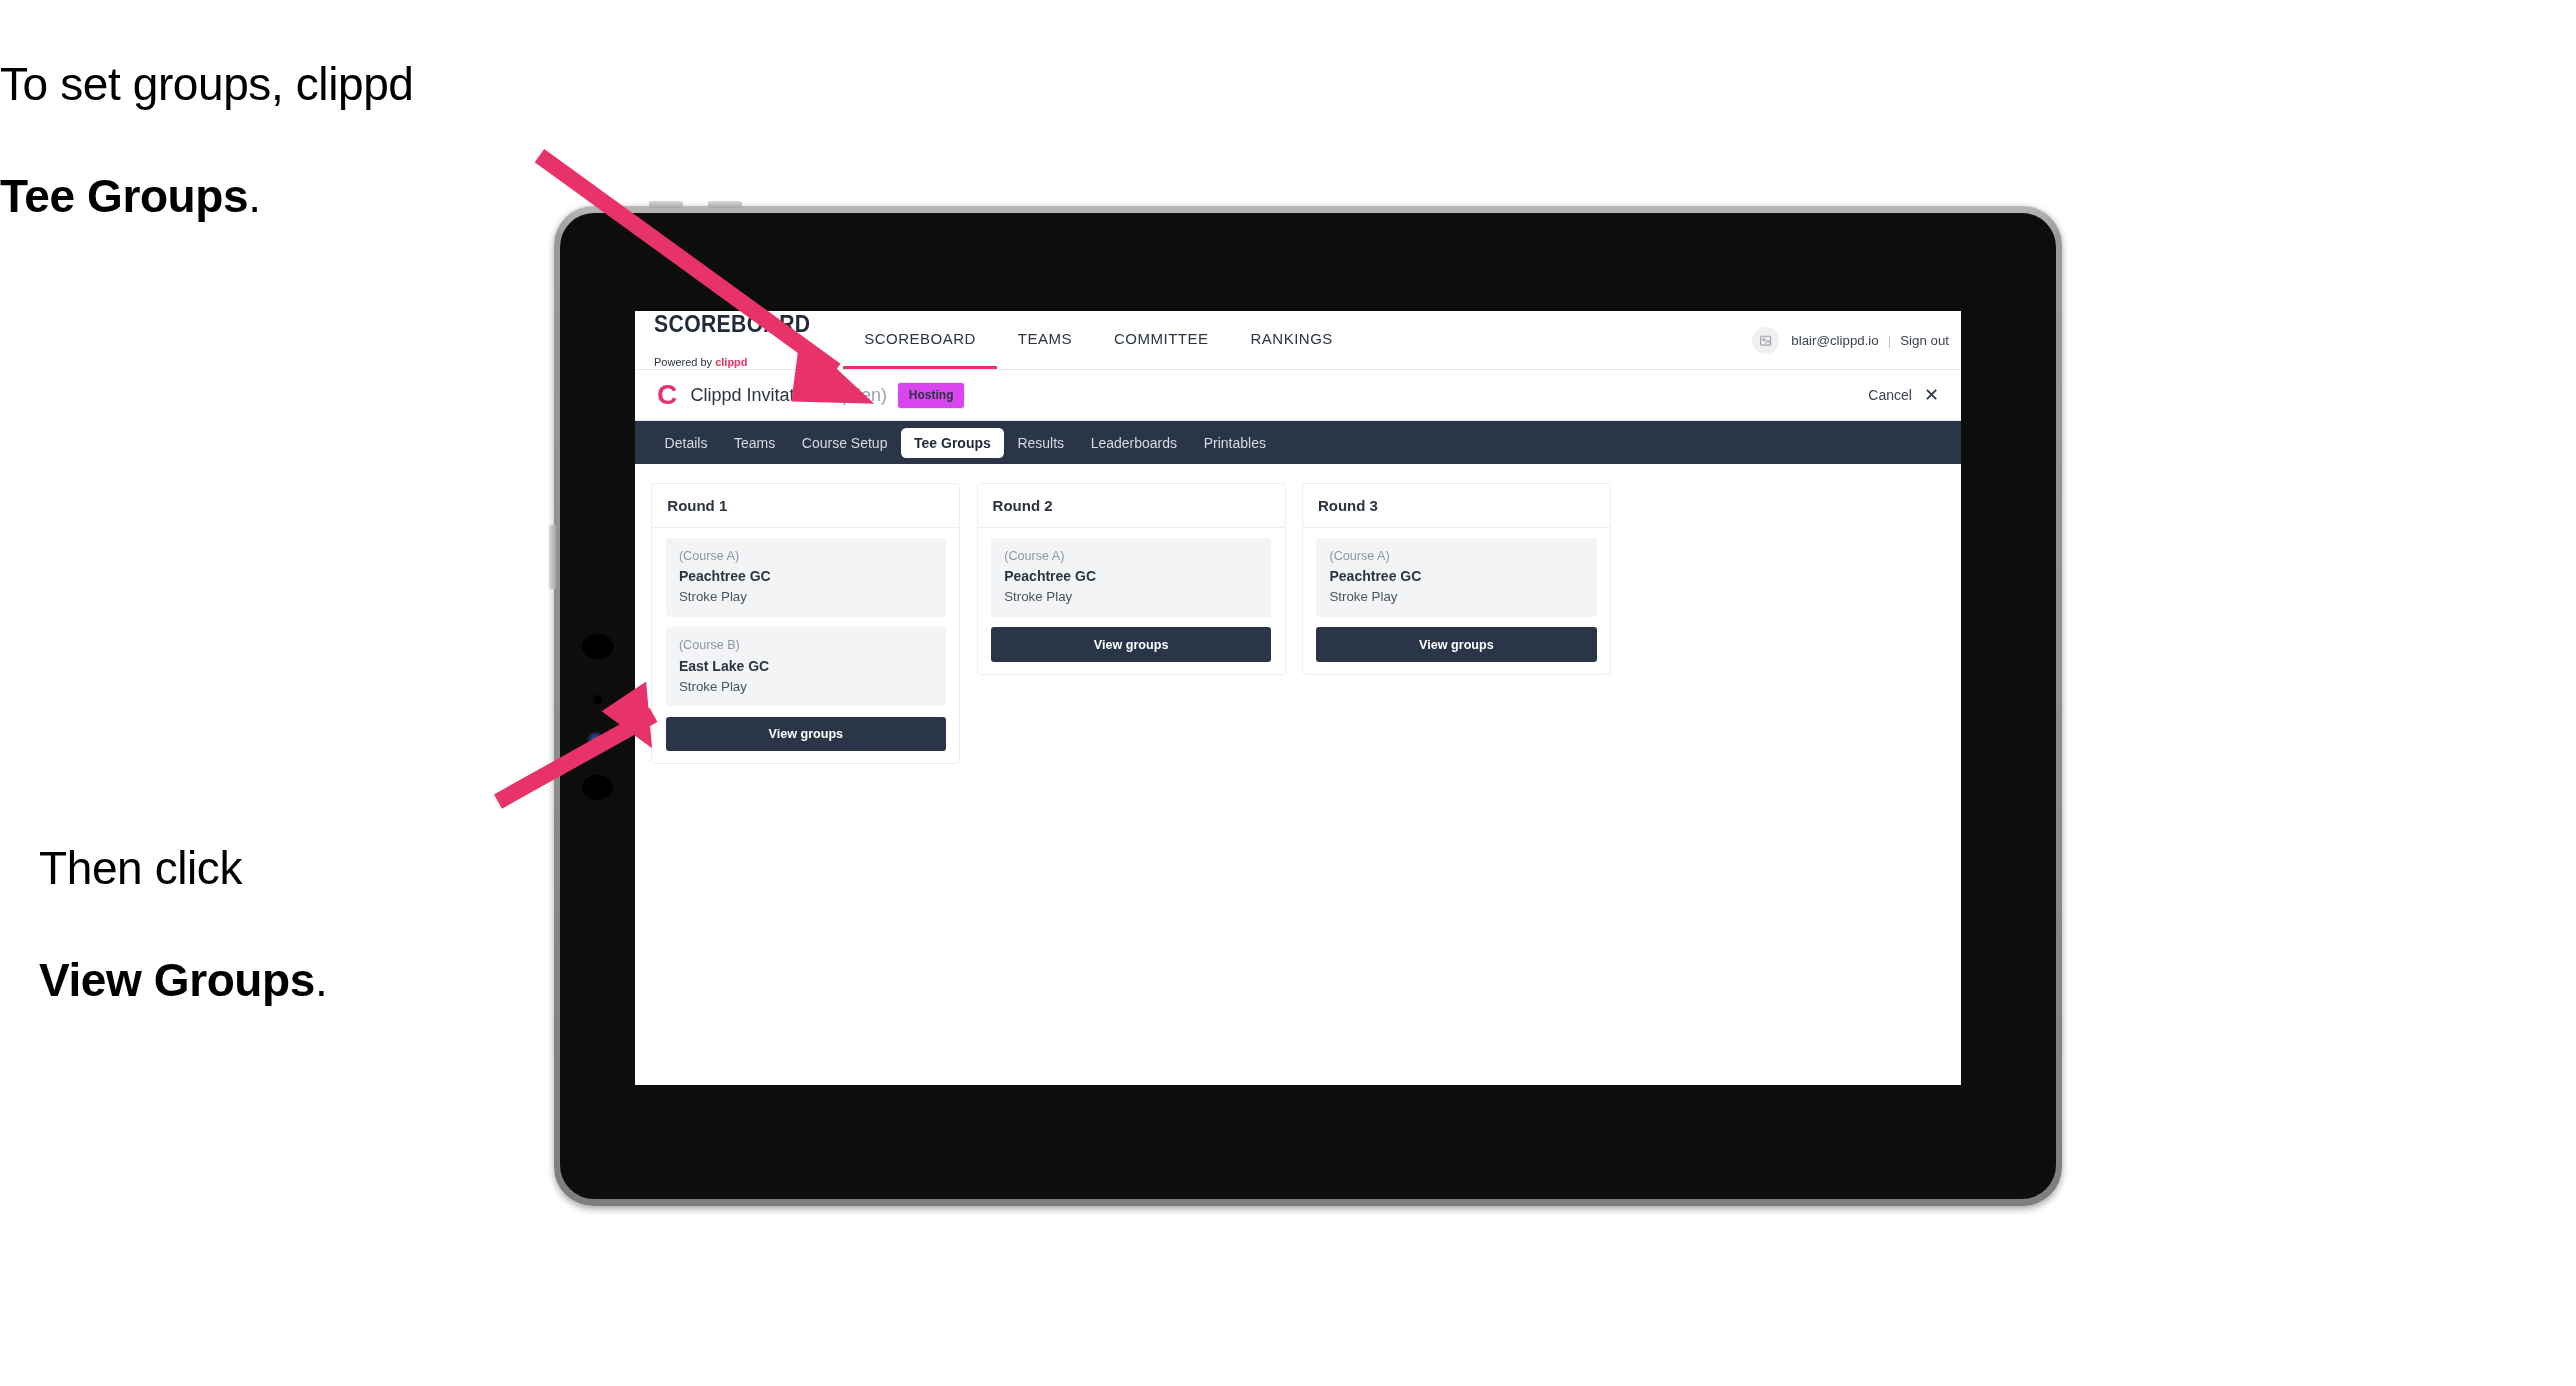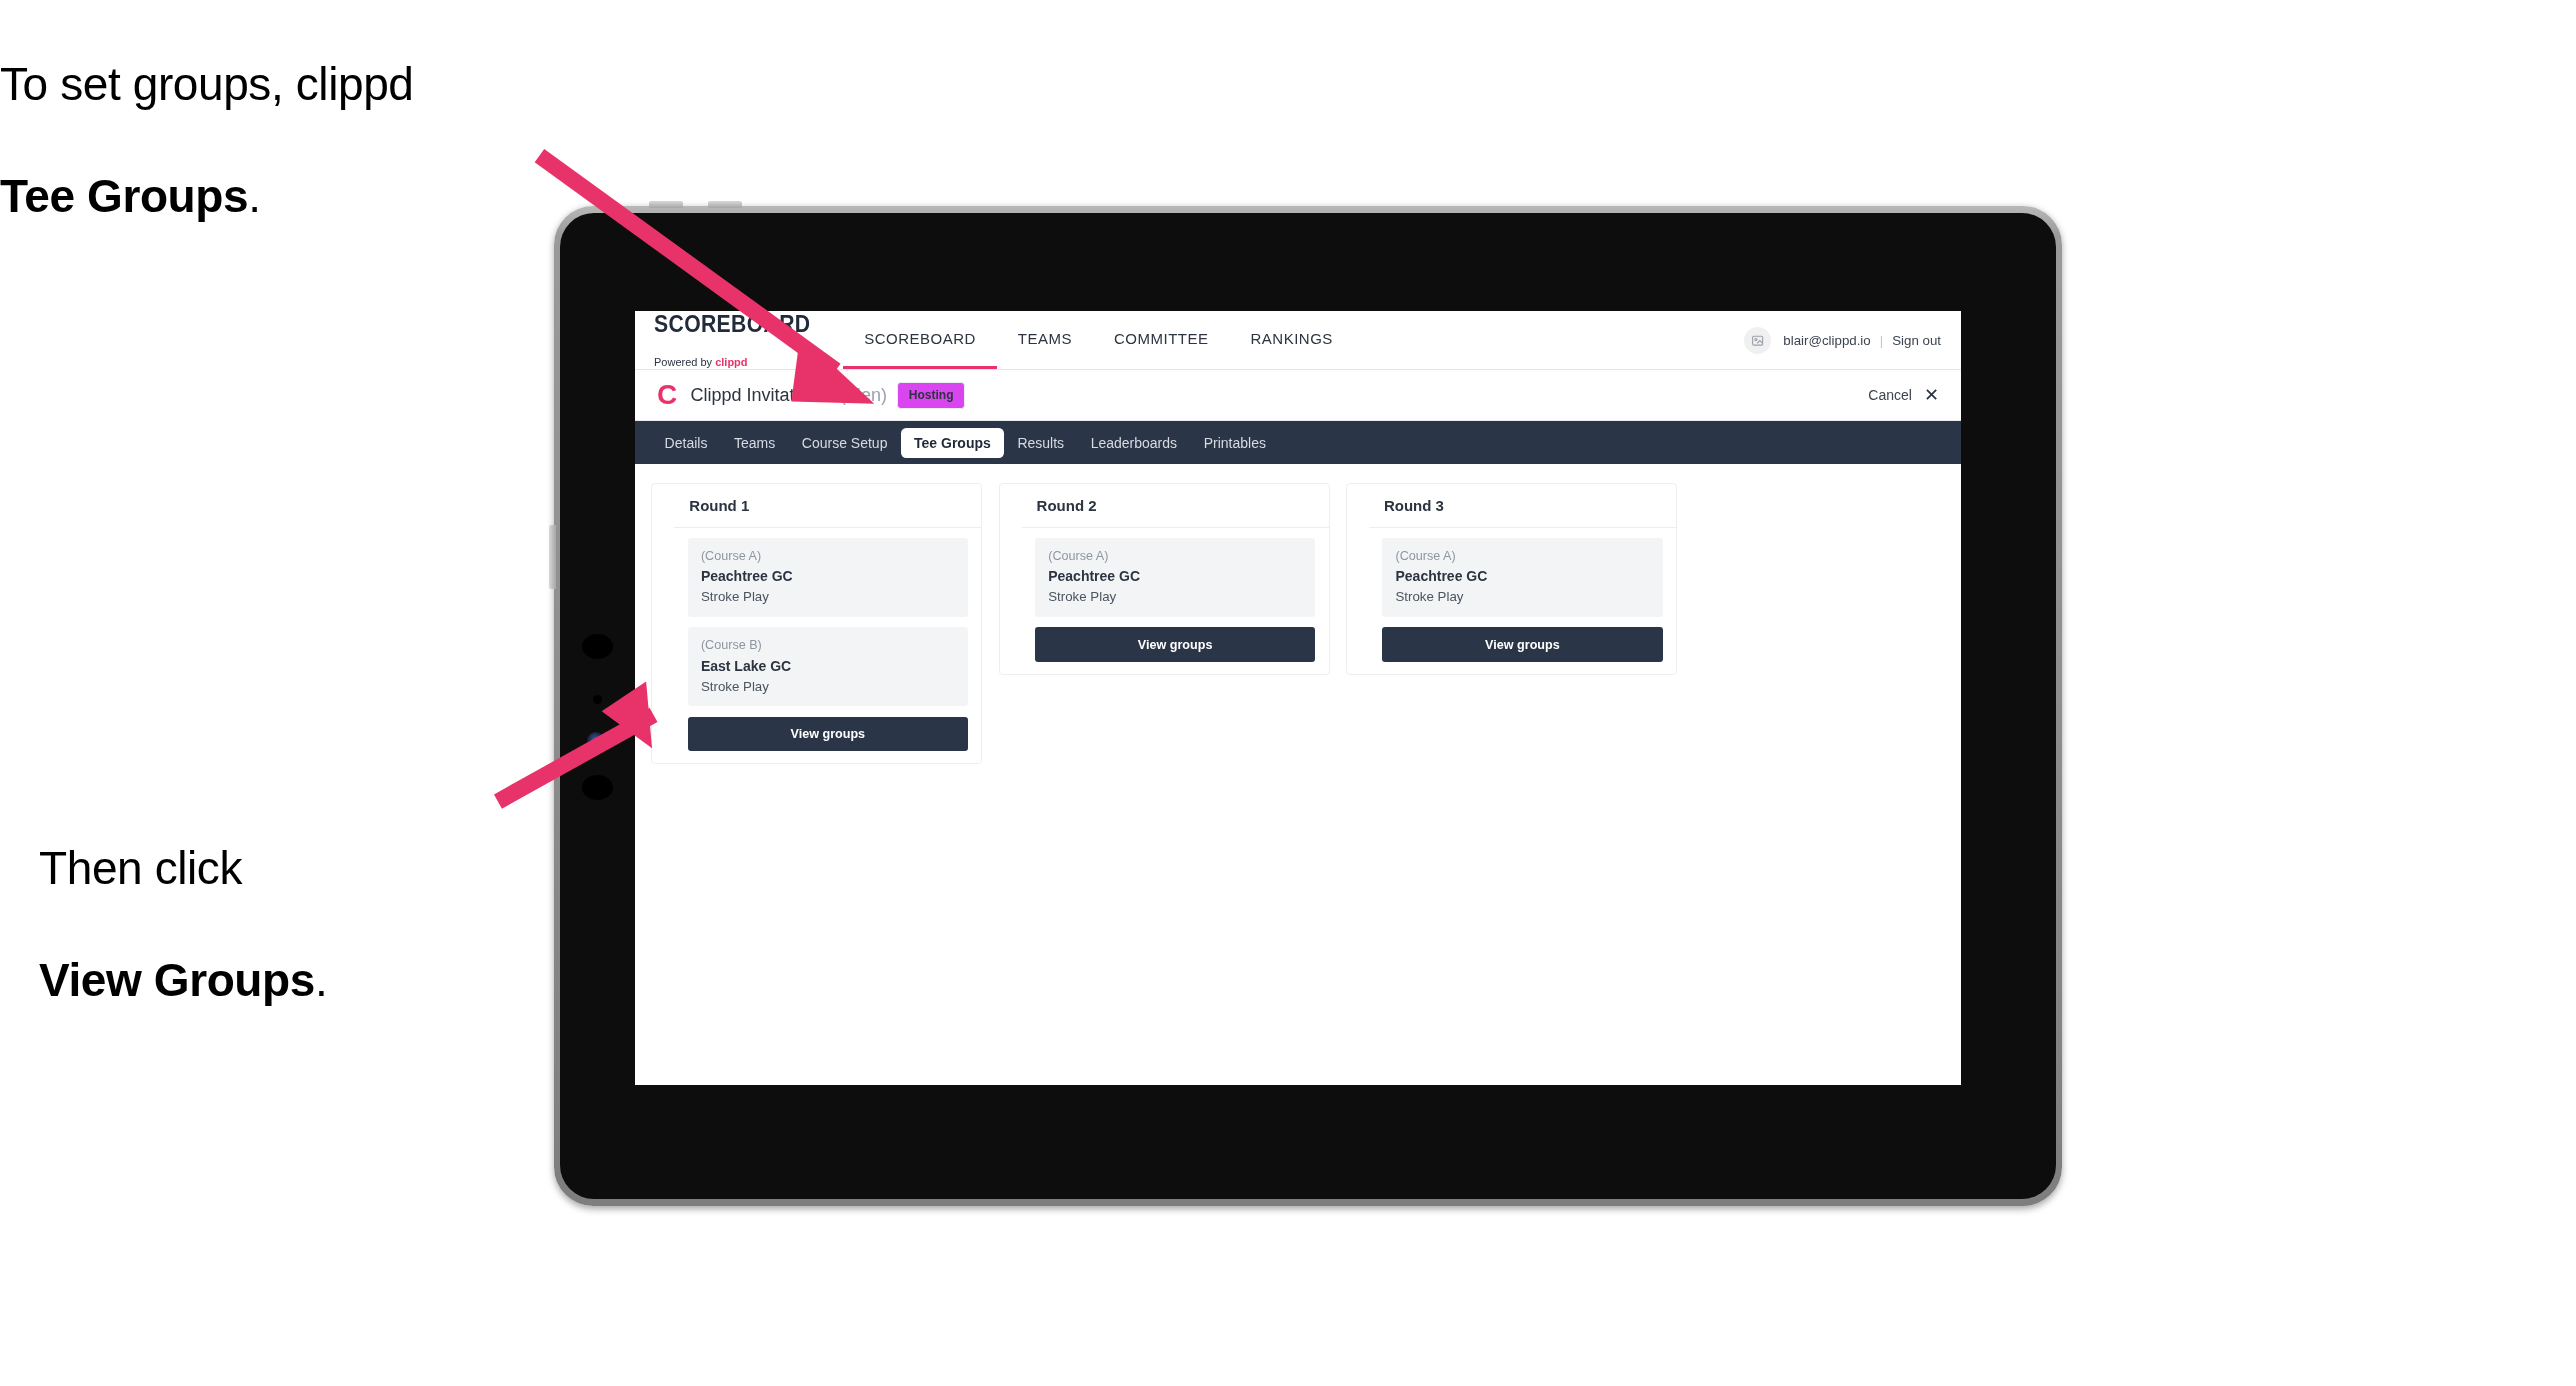--- a/index.html
+++ b/index.html
@@ -155,21 +155,21 @@
     cursor: pointer;
   }
   .mainnav-item.active {
     border-bottom-color: #e8336a;
   }
 
   .topbar-right {
     margin-left: auto;
     display: flex;
     align-items: center;
-    padding-right: 20px;
+    padding-right: 12px;
     gap: 12px;
     justify-content: flex-end;
   }
   .avatar {
     width: 27px;
     height: 27px;
     border-radius: 50%;
     background: #f0f0f1;
     display: flex;
     align-items: center;
@@ -264,21 +264,20 @@
     display: flex;
     gap: 16.3px;
     align-items: flex-start;
   }
   .round-card {
     width: 307px;
     border: 0.7px solid #eceef1;
     border-radius: 3.7px;
     background: #ffffff;
     overflow: hidden;
-    padding-left: 22px;
   }
   .round-head {
     padding: 12.6px 15px;
     border-bottom: 0.7px solid #eceef1;
     font-size: 15px;
     font-weight: bold;
     color: #2b3440;
   }
   .round-body {
     padding: 10.4px 13.3px 12px 13.3px;

